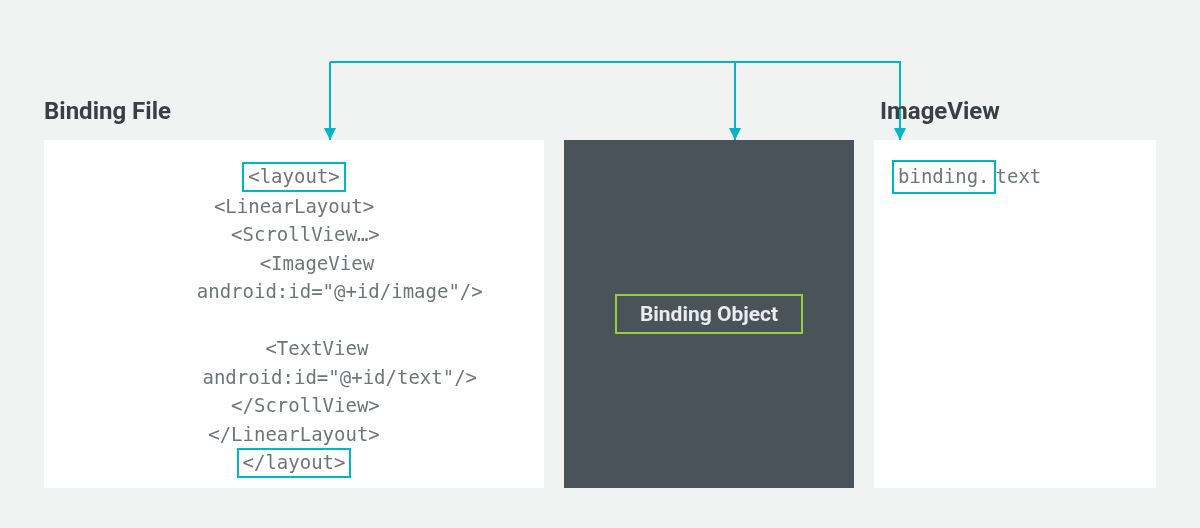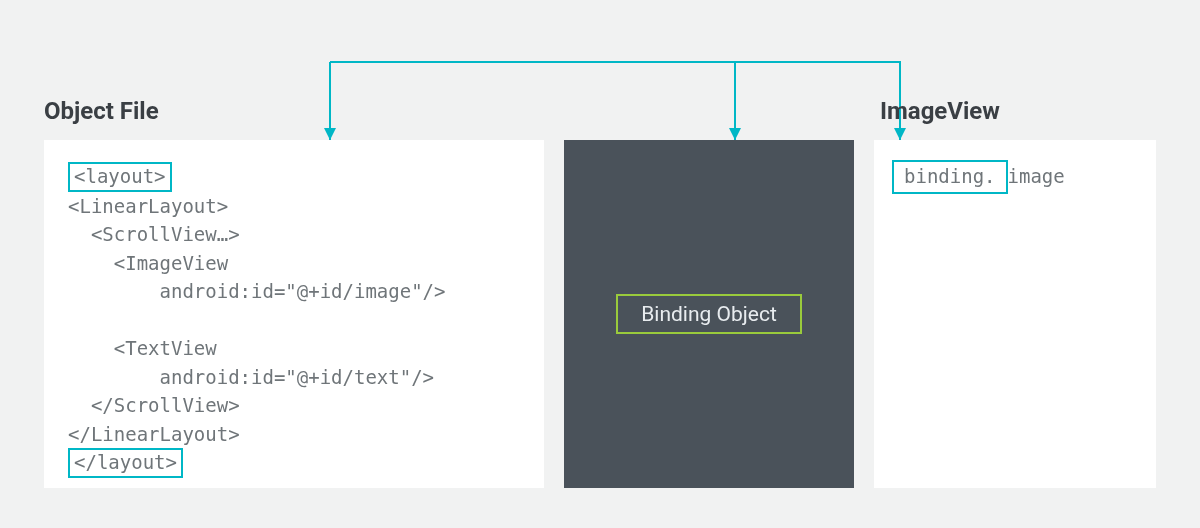--- a/index.html
+++ b/index.html
@@ -15,32 +15,33 @@
   }
   .heading {
     position: absolute;
     font-weight: 700;
     font-size: 24px;
     color: #3a3f44;
   }
   .panel {
     position: absolute;
     background: #ffffff;
+    text-align: center;
   }
   .dark-panel {
     position: absolute;
     background: #4a525a;
     display: flex;
     align-items: center;
     justify-content: center;
   }
   .binding-label {
     color: #e8ecef;
     font-size: 21px;
-    font-weight: 400;
+    font-weight: 700;
     padding: 6px 23px;
     border: 2px solid #9acb3c;
   }
   pre.code {
     margin: 0;
     padding: 22px 24px 24px 24px;
     font-family: ui-monospace, SFMono-Regular, Menlo, Consolas, monospace;
     font-size: 19px;
     line-height: 1.5;
     color: #6f7579;
@@ -53,21 +54,21 @@
     line-height: 1.35;
   }
   .activity-rows {
     position: absolute;
     font-family: ui-monospace, SFMono-Regular, Menlo, Consolas, monospace;
     font-size: 19px;
     color: #6f7579;
     line-height: 1.5;
   }
   .activity-row { margin-bottom: 10px; }
-  .activity-row .hl { padding: 2px 10px; }
+  .activity-row .hl { padding: 2px 4px; }
 
   
   .arrow-path {
     position: absolute;
     pointer-events: none;
   }
   .arrow-stroke { stroke:#00b7c6; stroke-width:2; fill:none; }
   .arrow-head   { fill:#00b7c6; }
 </style>
 </head>
@@ -78,21 +79,21 @@
   <path class="arrow-stroke" d="M 330 62 L 330 140 M 330 62 L 735 62 L 735 140"></path>
   <path class="arrow-stroke" d="M 735 62 L 900 62 L 900 140"></path>
 
   <polygon class="arrow-head" points="330,140 324,128 336,128"></polygon>
 
   <polygon class="arrow-head" points="735,140 729,128 741,128"></polygon>
 
   <polygon class="arrow-head" points="900,140 894,128 906,128"></polygon>
 </svg>
 
-<div class="heading" style="left:44px; top:97px;">Object File</div>
+<div class="heading" style="left:44px; top:97px;">Binding File</div>
 <div class="heading" style="left:880px; top:97px;">ImageView</div>
 
 <div class="panel" style="left:44px; top:140px; width:500px; height:348px;">
 <pre class="code"><span class="hl">&lt;layout&gt;</span>
 <span>&lt;LinearLayout&gt;</span>
 <span>  &lt;ScrollView…&gt;</span>
 <span>    &lt;ImageView</span>
 <span>        android:id="@+id/image"/&gt;</span>
 <span></span>
 <span>    &lt;TextView</span>
@@ -102,16 +103,16 @@
 <span class="hl">&lt;/layout&gt;</span></pre>
 </div>
 
 <div class="dark-panel" style="left:564px; top:140px; width:290px; height:348px;">
   <div class="binding-label">Binding Object</div>
 </div>
 
 <div class="panel" style="left:874px; top:140px; width:282px; height:348px;">
   <div class="activity-rows" style="left:18px; top:20px;">
     <div class="activity-row">
-      <span class="hl">binding.</span><span>image</span>
+      <span class="hl">binding.</span><span>text</span>
     </div>
   </div>
 </div>
 
 </body></html>

